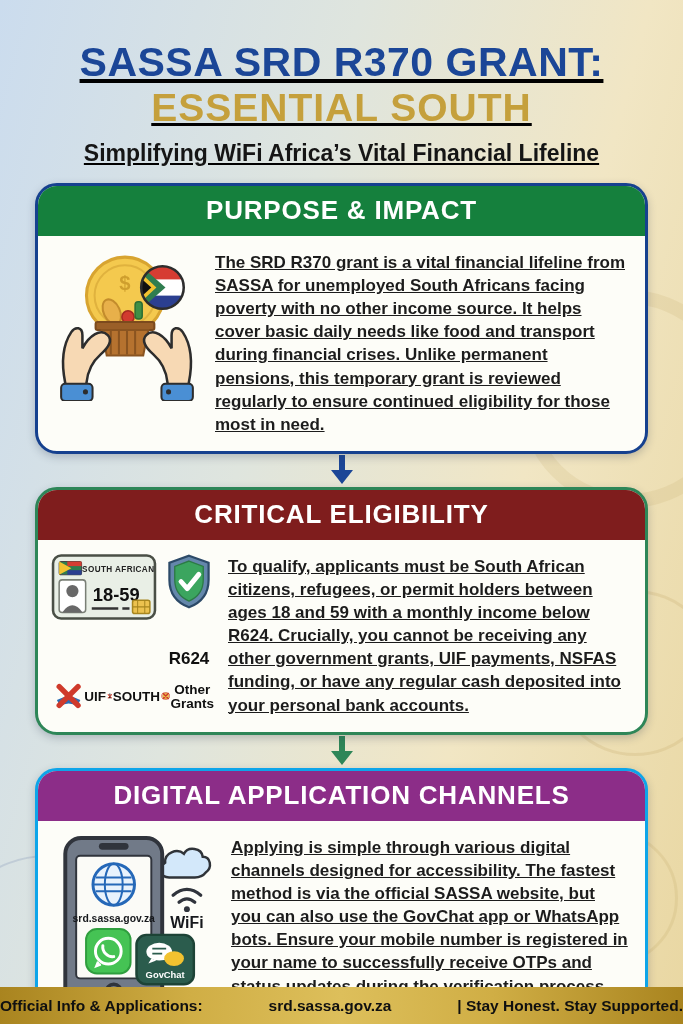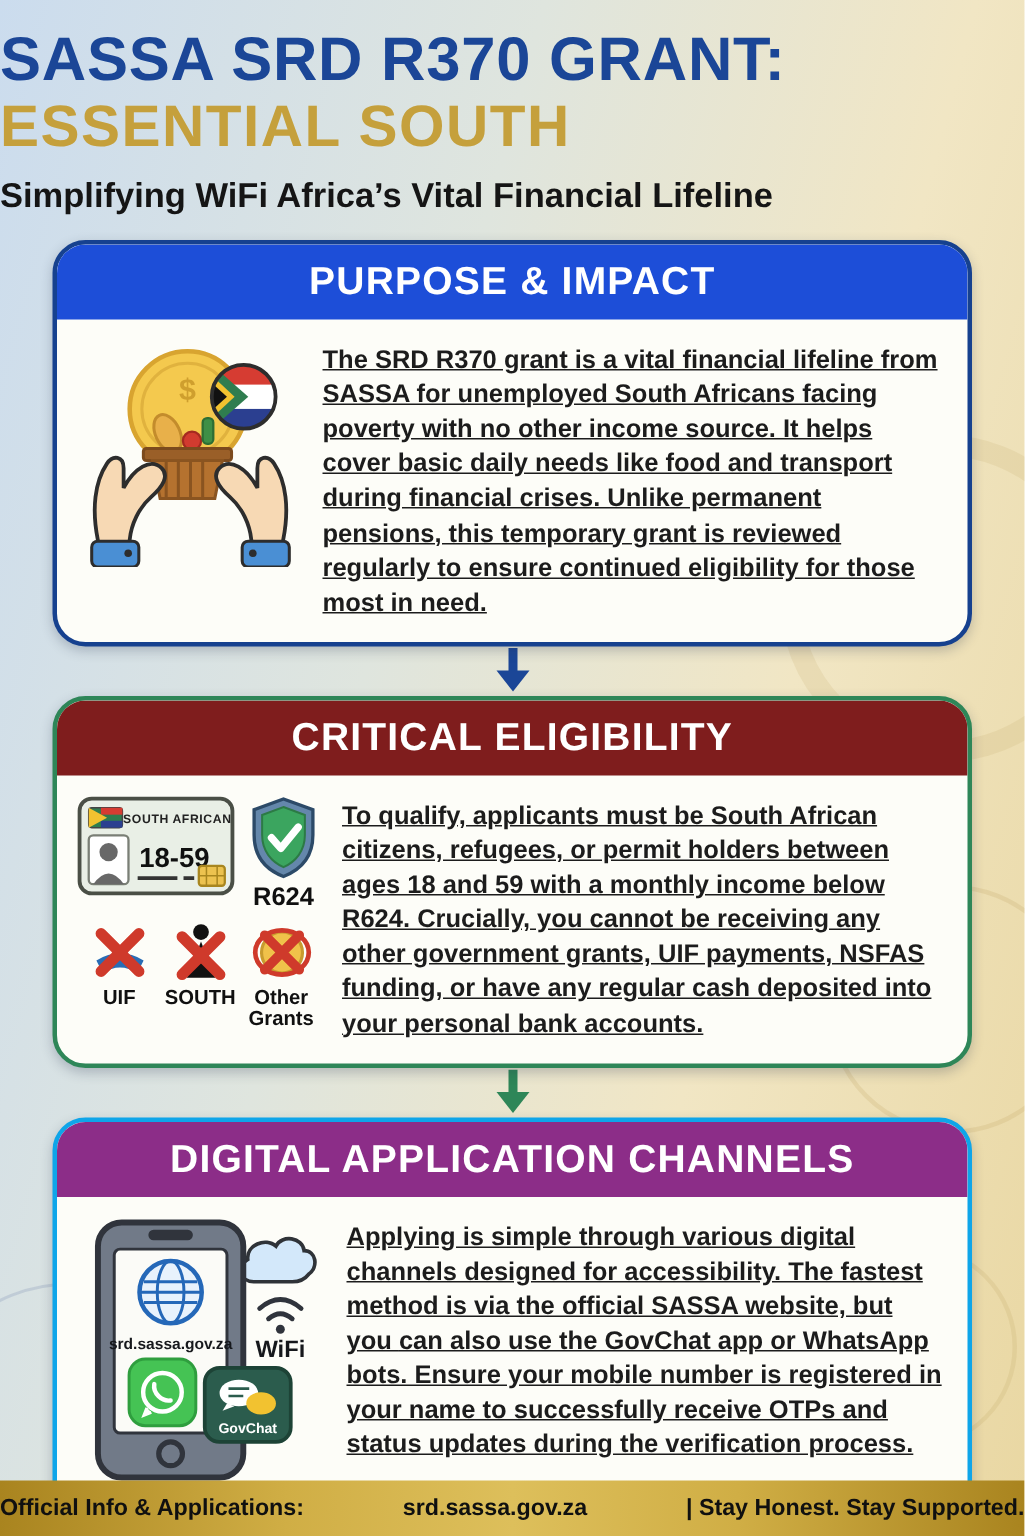--- a/index.html
+++ b/index.html
@@ -9,55 +9,55 @@
     position:relative;overflow:hidden;
     background:linear-gradient(105deg,#cbdcee 0%,#dfe5de 38%,#f1e6c4 68%,#e9d7a2 100%);
   }
   .deco{position:absolute;border-radius:50%;pointer-events:none;}
   .d1{left:-60px;top:855px;width:210px;height:210px;border:2px solid rgba(70,95,150,.16);}
   .d2{left:40px;top:935px;width:90px;height:90px;border:2px solid rgba(70,95,150,.14);}
   .d3{right:-55px;top:290px;width:190px;height:190px;border:14px solid rgba(190,160,95,.15);}
   .d4{right:-35px;top:590px;width:160px;height:160px;border:3px solid rgba(190,160,95,.2);}
   .d5{right:5px;top:830px;width:130px;height:130px;border:3px solid rgba(190,160,95,.18);}
 
-  header{ padding-top:17px; position:relative;}
+  header{ text-align:center; padding-top:40px; position:relative;text-decoration:underline;}
   h1{margin:0;font-size:41px;font-weight:800;color:#1b4697;letter-spacing:.5px;line-height:1.1;}
   h2{margin:2px 0 0 0;font-size:39px;font-weight:800;color:#c5a03c;letter-spacing:1px;line-height:1.1;}
   .subtitle{margin:10px 0 0 0;font-size:23px;font-weight:700;color:#151515;}
 
   .card{
     width:607px;margin:0 auto;border-radius:22px;overflow:hidden;
     background:#fdfdf8;box-shadow:0 3px 8px rgba(40,50,80,.25);
     position:relative;
   }
   .card.c-blue{border:3px solid #16418f;margin-top:16px;}
   .card.c-green{border:3px solid #2e8658;}
   .card.c-purple{border:3px solid #0ea5e9;}
   .card-header{
     color:#fff;font-weight:800;font-size:26px;text-align:center;
     letter-spacing:.8px;padding:9px 0 10px 0;
   }
-  .c-blue .card-header{background:#1d4ed8;}
+  .c-blue .card-header{background:#15803d;}
   .c-green .card-header{background:#7f1d1d;}
   .c-purple .card-header{background:#8c2d88;}
   .card-body{display:flex;align-items:flex-start;padding:13px 17px 15px 13px;gap:12px;}
   .icon-box{flex:0 0 auto;}
   .body-text{
     margin:2px 0 0 0;font-size:17px;font-weight:600;color:#1c1c1c;
     line-height:1.36;flex:1 1 auto;text-decoration:underline;
   }
   .arrow{width:607px;margin:0 auto;height:33px;display:flex;justify-content:center;align-items:center;}
 
   
   .elig-icons{flex:0 0 165px;display:flex;flex-direction:column;gap:6px;}
   .elig-row1{display:flex;align-items:flex-start;gap:7px;}
-  .shield-col{display:flex;flex-direction:column;align-items:center;}
+  .shield-col{display:flex;flex-direction:column;align-items:center;gap:38px;}
   .shield-label{font-size:17px;font-weight:800;color:#101010;margin-top:1px;}
   .elig-row2{display:flex;justify-content:space-between;padding:0 2px;}
-  .x-item{display:flex;flex-direction:column;align-items:center;width:53px;}
+  .x-item{display:flex;flex-direction:row;align-items:center;width:53px;}
   .x-label{font-size:13.5px;font-weight:800;color:#101010;text-align:center;line-height:1.05;margin-top:2px;}
 
   
   .phone-box{flex:0 0 168px;}
 
   footer{
     position:absolute;left:0;bottom:0;width:683px;height:37px;
     background:linear-gradient(90deg,#a9841f 0%,#d0ae45 28%,#ddbf5b 50%,#d0ae45 72%,#a9841f 100%);
     display:flex;align-items:center;justify-content:space-between;
     font-size:15.5px;color:#101010;font-weight:600;

